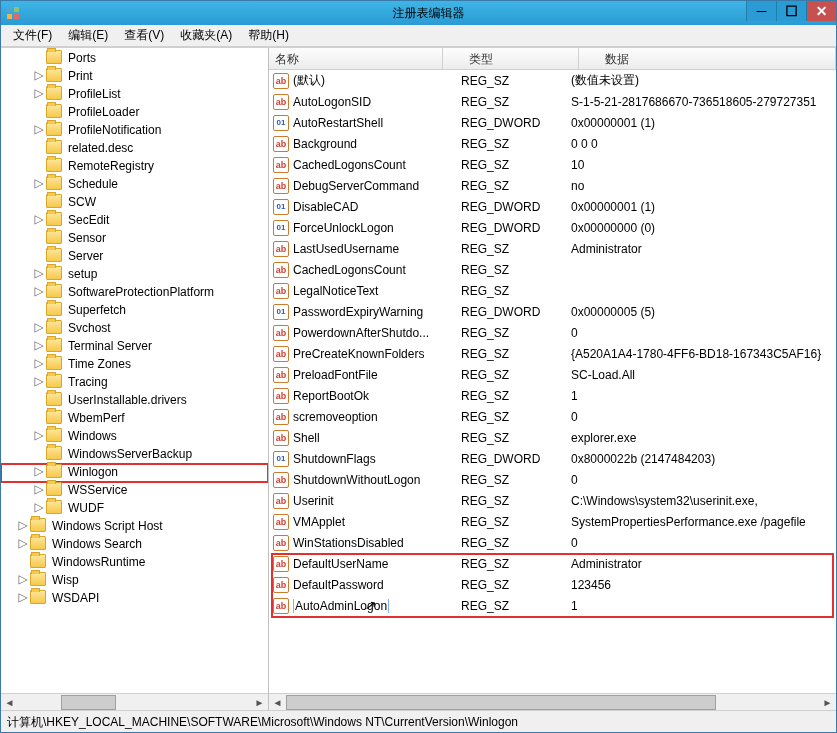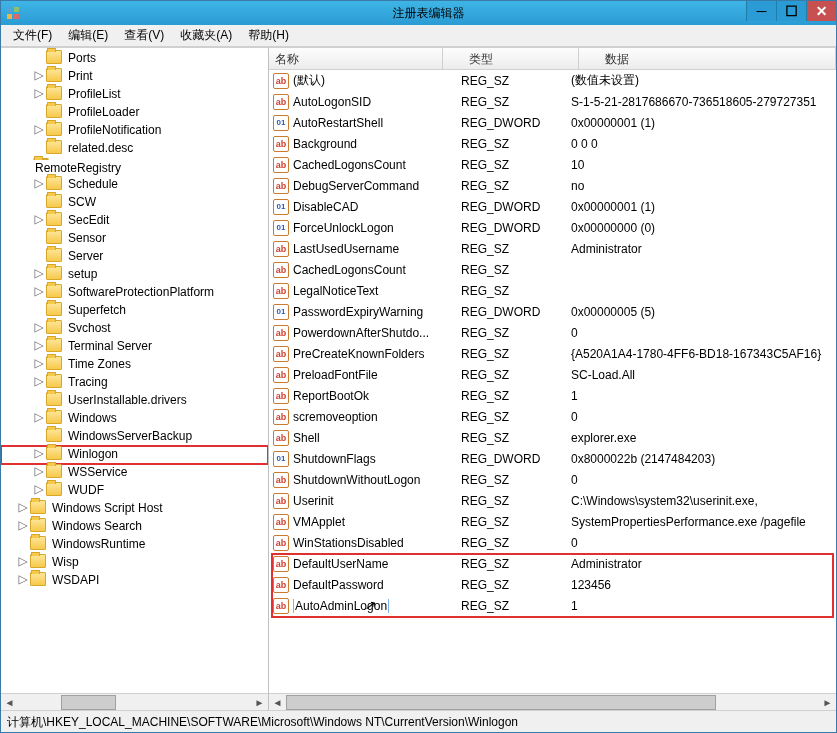--- a/index.html
+++ b/index.html
@@ -104,21 +104,21 @@
         <div class="tree-row" style="padding-left: 32px;">
           <span class="exp">▷</span>
           <span class="folder-icon"></span>
           <span class="lbl">ProfileNotification</span>
         </div>
         <div class="tree-row" style="padding-left: 32px;">
           <span class="exp"></span>
           <span class="folder-icon"></span>
           <span class="lbl">related.desc</span>
         </div>
-        <div class="tree-row" style="padding-left: 32px; flex-direction: column;">
+        <div class="tree-row" style="padding-left: 32px;">
           <span class="exp"></span>
           <span class="folder-icon"></span>
           <span class="lbl">RemoteRegistry</span>
         </div>
         <div class="tree-row" style="padding-left: 32px;">
           <span class="exp">▷</span>
           <span class="folder-icon"></span>
           <span class="lbl">Schedule</span>
         </div>
         <div class="tree-row" style="padding-left: 32px;">
@@ -173,20 +173,25 @@
         </div>
         <div class="tree-row" style="padding-left: 32px;">
           <span class="exp">▷</span>
           <span class="folder-icon"></span>
           <span class="lbl">Tracing</span>
         </div>
         <div class="tree-row" style="padding-left: 32px;">
           <span class="exp"></span>
           <span class="folder-icon"></span>
           <span class="lbl">UserInstallable.drivers</span>
+        </div>
+        <div class="tree-row" style="padding-left: 32px;">
+          <span class="exp"></span>
+          <span class="folder-icon"></span>
+          <span class="lbl">WbemPerf</span>
         </div>
         <div class="tree-row" style="padding-left: 32px;">
           <span class="exp">▷</span>
           <span class="folder-icon"></span>
           <span class="lbl">Windows</span>
         </div>
         <div class="tree-row" style="padding-left: 32px;">
           <span class="exp"></span>
           <span class="folder-icon"></span>
           <span class="lbl">WindowsServerBackup</span>

